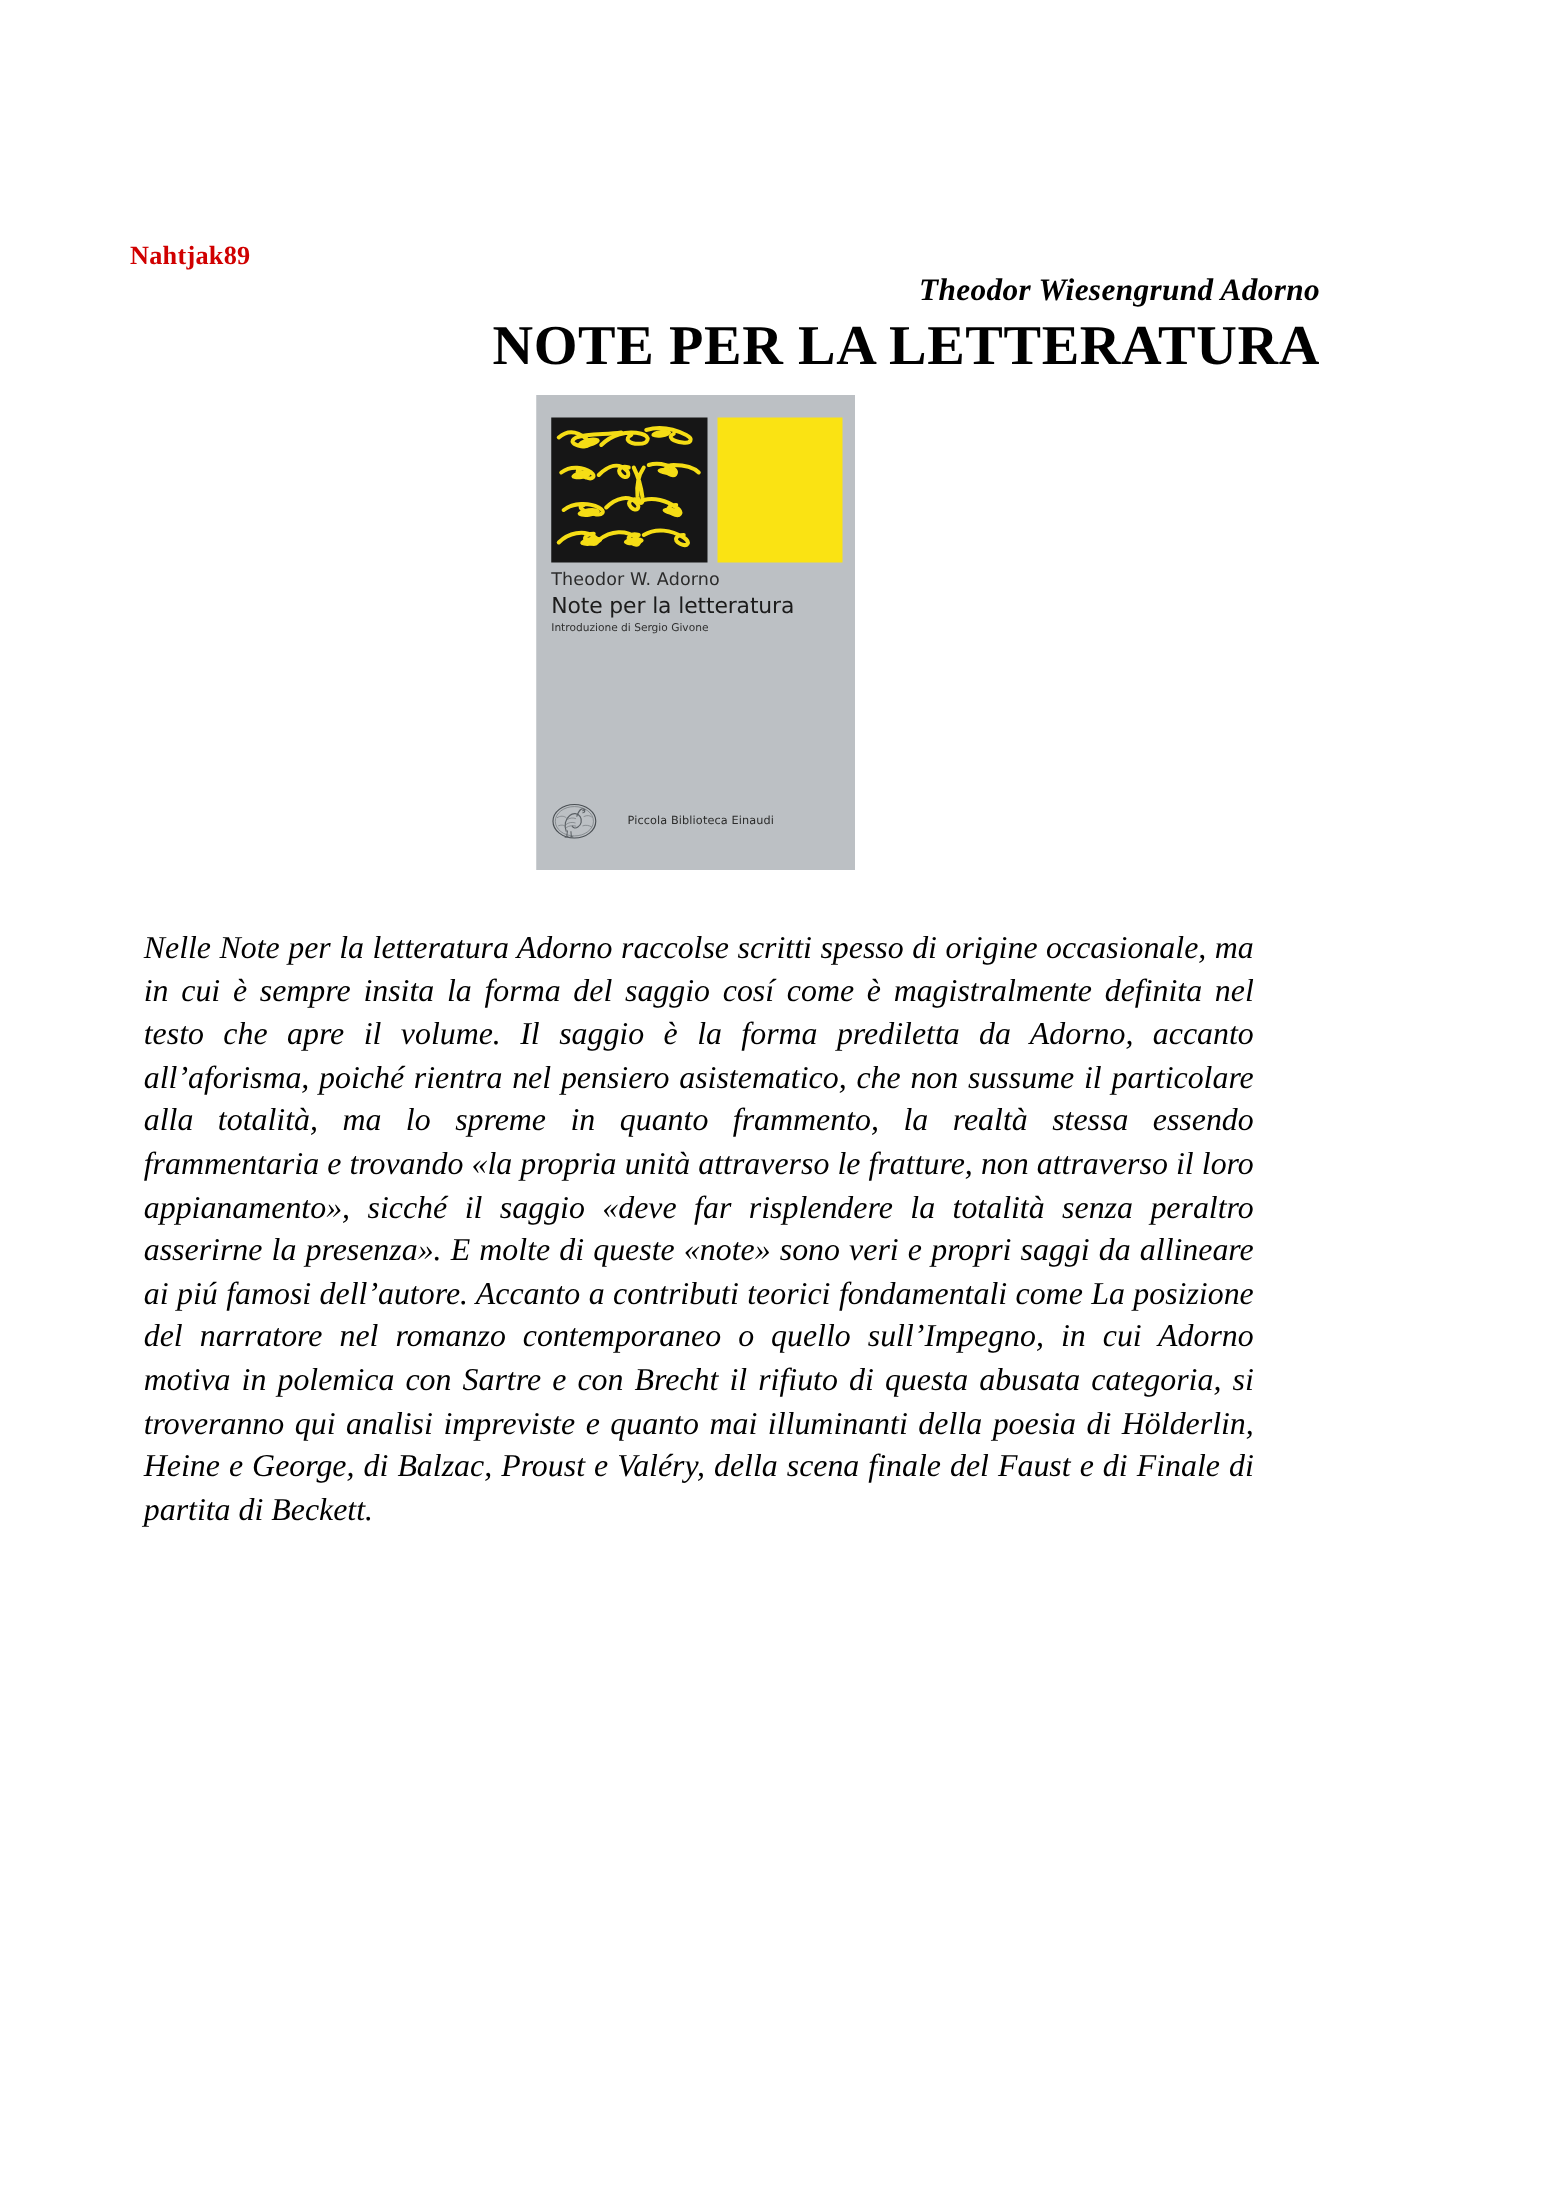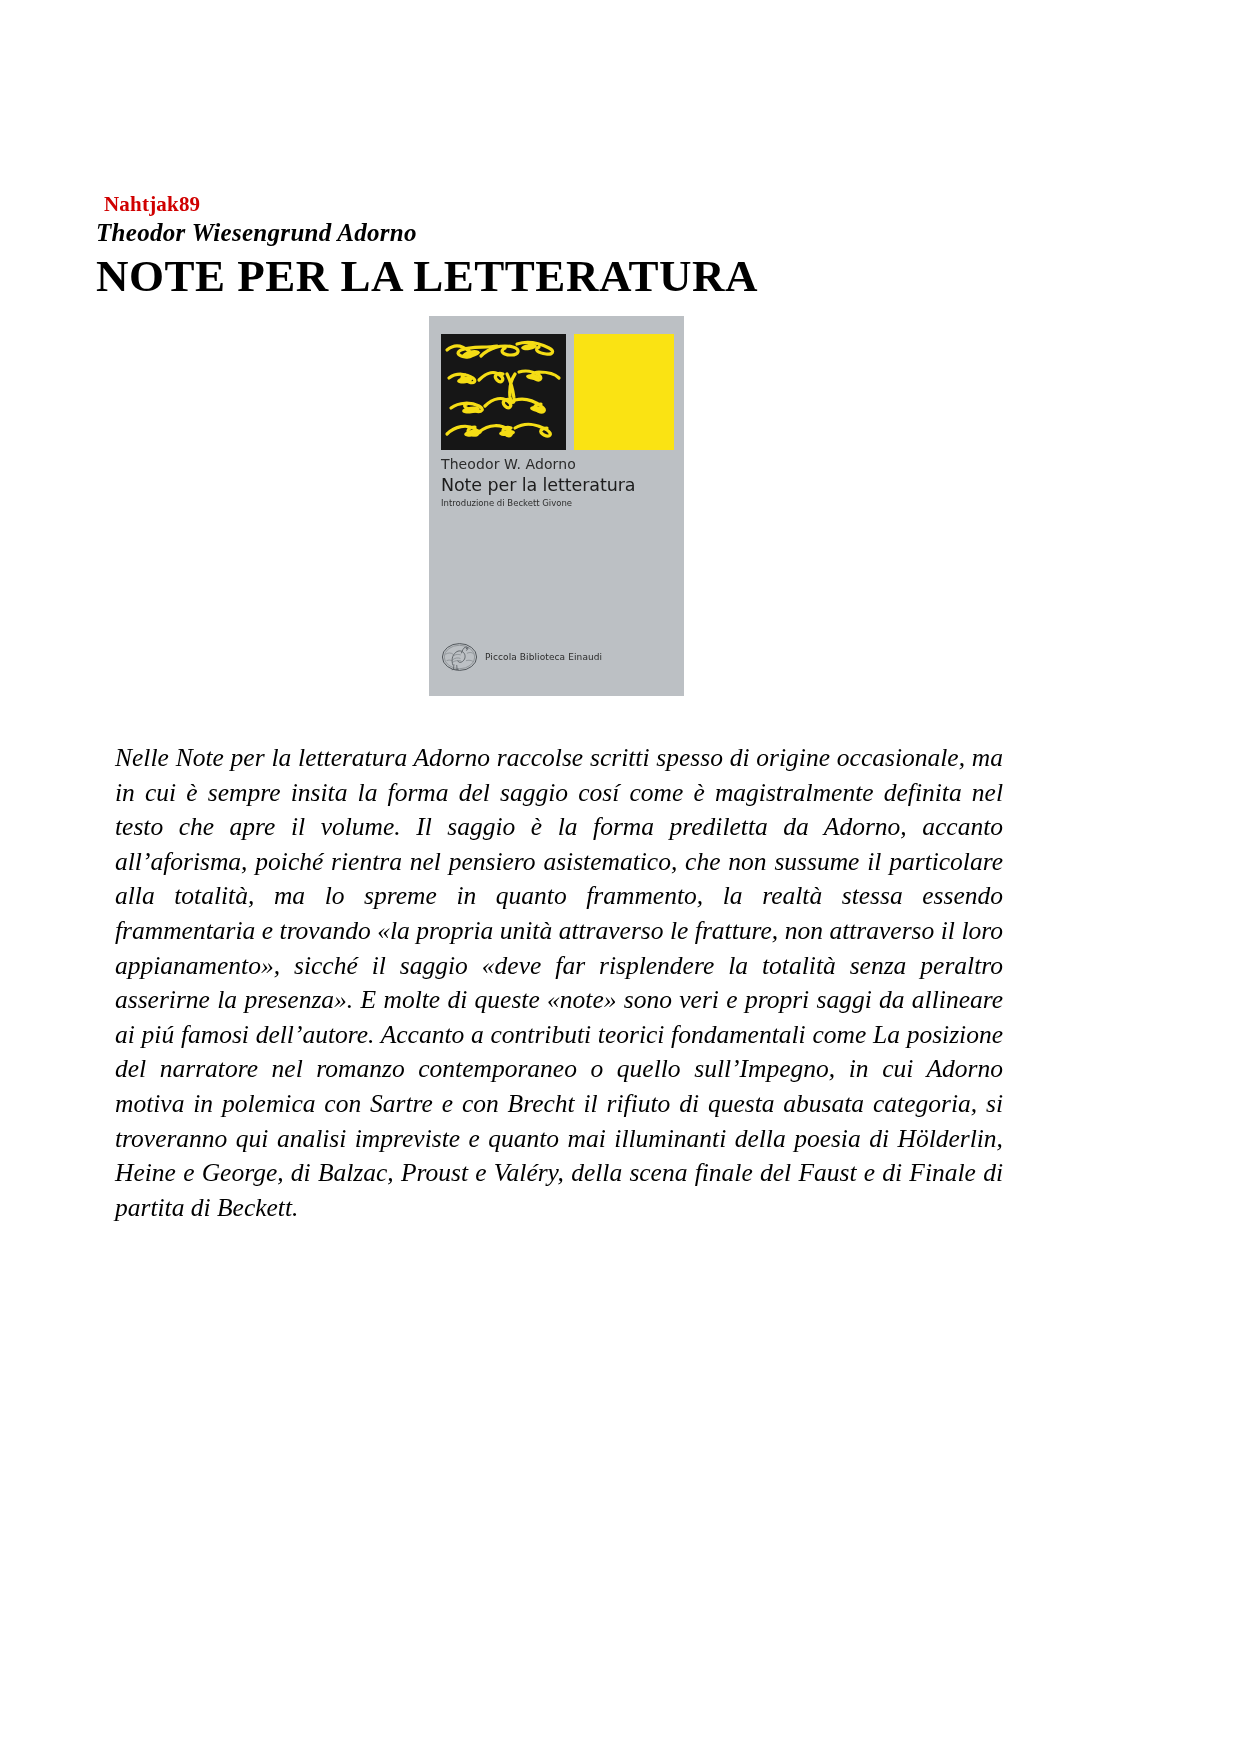--- a/index.html
+++ b/index.html
@@ -34,21 +34,21 @@
     color: #d00000;
     white-space: nowrap;
   }
 
   
   .heading {
     position: absolute;
     left: 96px;
     top: 218px;
     width: 960px;
-    text-align: left;
+    text-align: right;
   }
   .author-line {
     font-family: "Liberation Serif", "DejaVu Serif", serif;
     font-weight: bold;
     font-style: italic;
     font-size: 25px;
     line-height: 30px;
     letter-spacing: 0.3px;
   }
   .main-title {
@@ -125,21 +125,21 @@
     line-height: 11px;
     color: #2e2e2e;
     white-space: nowrap;
   }
   .cover-footer {
     position: absolute;
     left: 12px;
     bottom: 24px;
     display: flex;
     align-items: center;
-    gap: 7px;
+    gap: 24px;
   }
   .einaudi-logo {
     width: 37px;
     height: 30px;
     flex: 0 0 auto;
   }
   .cover-imprint {
     font-family: "DejaVu Sans", "Liberation Sans", sans-serif;
     font-size: 9px;
     color: #2b2b2b;
@@ -215,21 +215,21 @@
             <ellipse cx="32" cy="99" rx="9" ry="3.4" transform="rotate(-10 32 99)"></ellipse>
             <ellipse cx="66" cy="99" rx="8" ry="3" transform="rotate(-6 66 99)"></ellipse>
           </g>
         </svg>
       </div>
 
       <div class="cover-art-yellow"></div>
 
       <div class="cover-author">Theodor W. Adorno</div>
       <div class="cover-title">Note per la letteratura</div>
-      <div class="cover-sub">Introduzione di Beckett Givone</div>
+      <div class="cover-sub">Introduzione di Sergio Givone</div>
 
       <div class="cover-footer">
         <svg class="einaudi-logo" viewBox="0 0 40 32">
           <ellipse cx="20" cy="16" rx="18.5" ry="14.5" fill="none" stroke="#4a4f54" stroke-width="1"></ellipse>
           <ellipse cx="20" cy="16" rx="16.5" ry="12.7" fill="none" stroke="#70757a" stroke-width="0.6"></ellipse>
           <path d="M13 25 C11 20, 12 14, 16 11 C19 8.5, 23 9, 25 12 C27 15, 26 19, 23 21 C21 22.5, 19 22, 18 20" fill="none" stroke="#5a5f64" stroke-width="1"></path>
           <path d="M22 12 C23 9, 24 6.5, 26 5.5 C27.5 4.8, 29 5.5, 29 7 C29 8.2, 28 8.8, 27 8.6" fill="none" stroke="#5a5f64" stroke-width="1"></path>
           <path d="M26.8 6.2 L30.4 5.2 L27.2 7.6 Z" fill="#5a5f64"></path>
           <path d="M14 24 L13.4 29.5 M17 24.6 L17.4 29.6" stroke="#5a5f64" stroke-width="0.9" fill="none"></path>
           <path d="M11.6 29.8 L14.8 29.3 M15.8 29.9 L19 29.4" stroke="#5a5f64" stroke-width="0.9" fill="none"></path>

